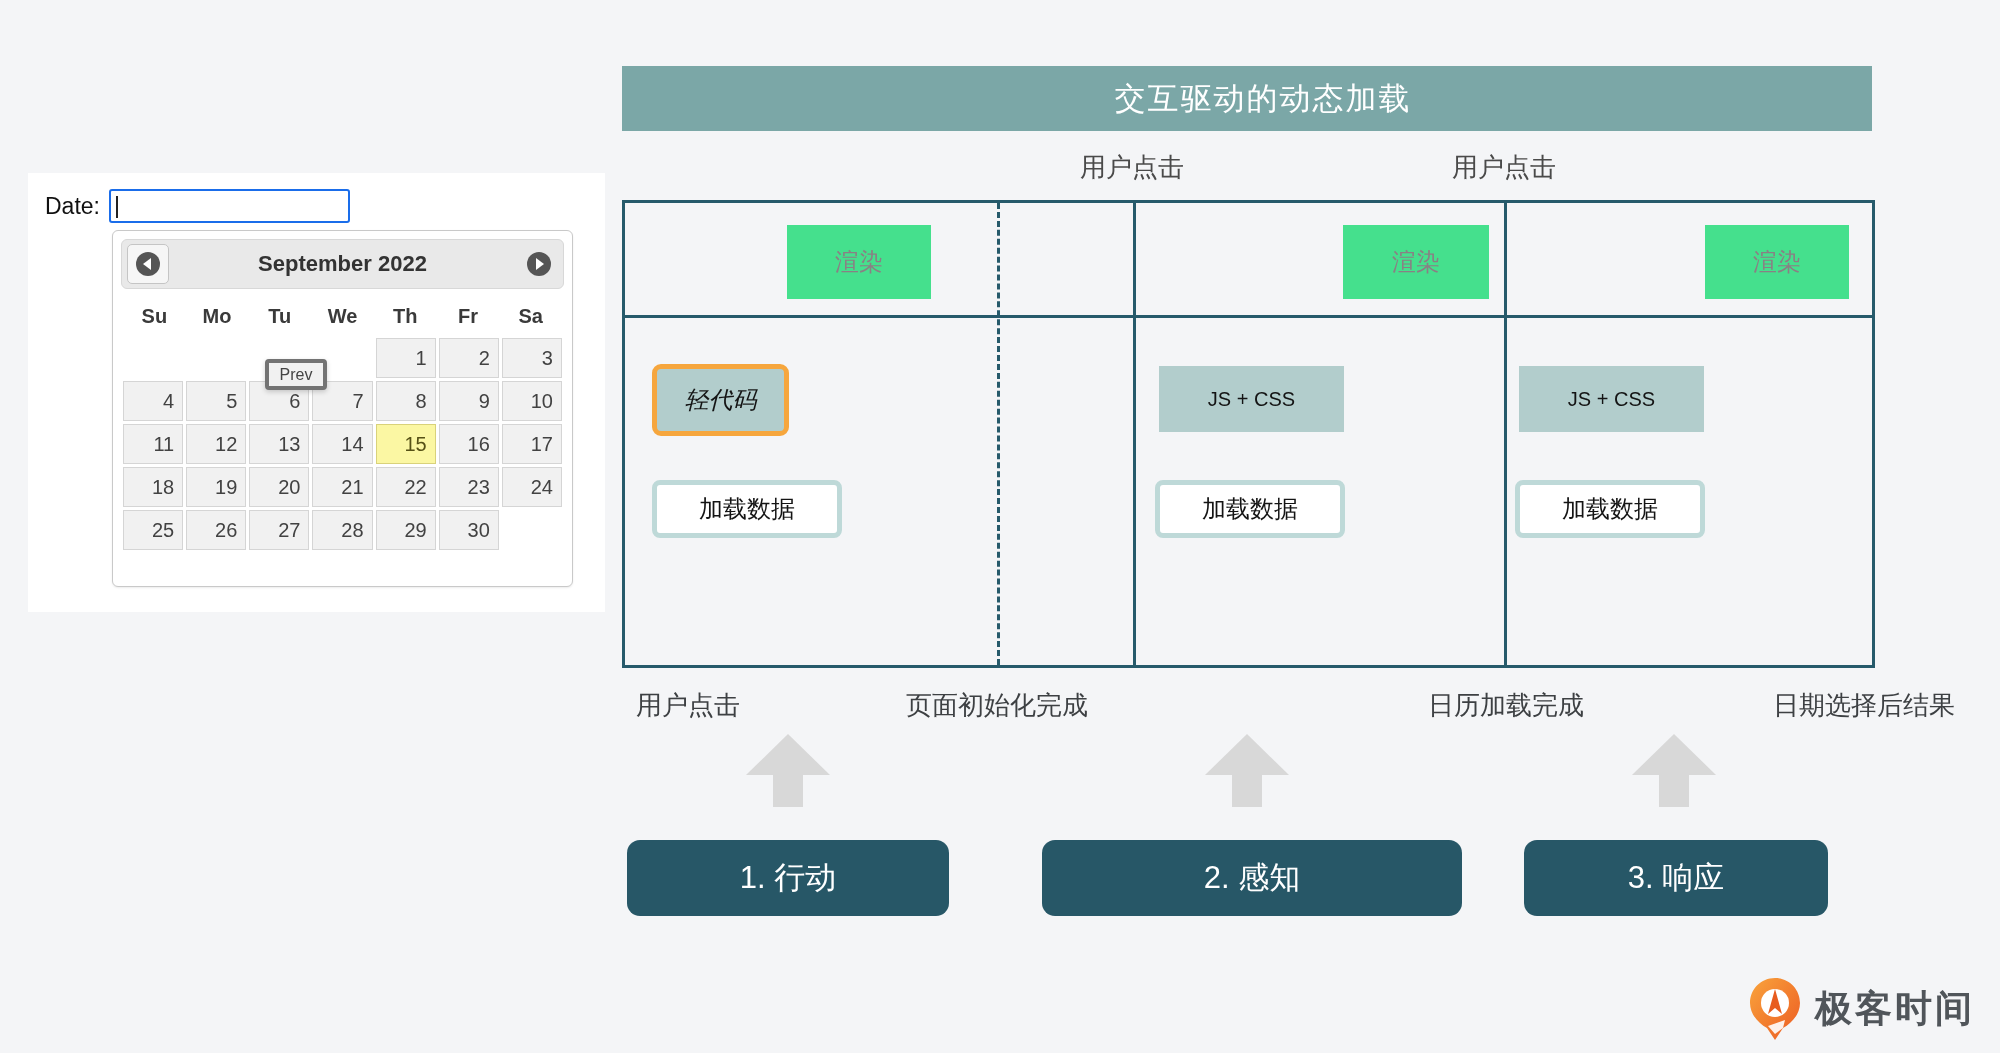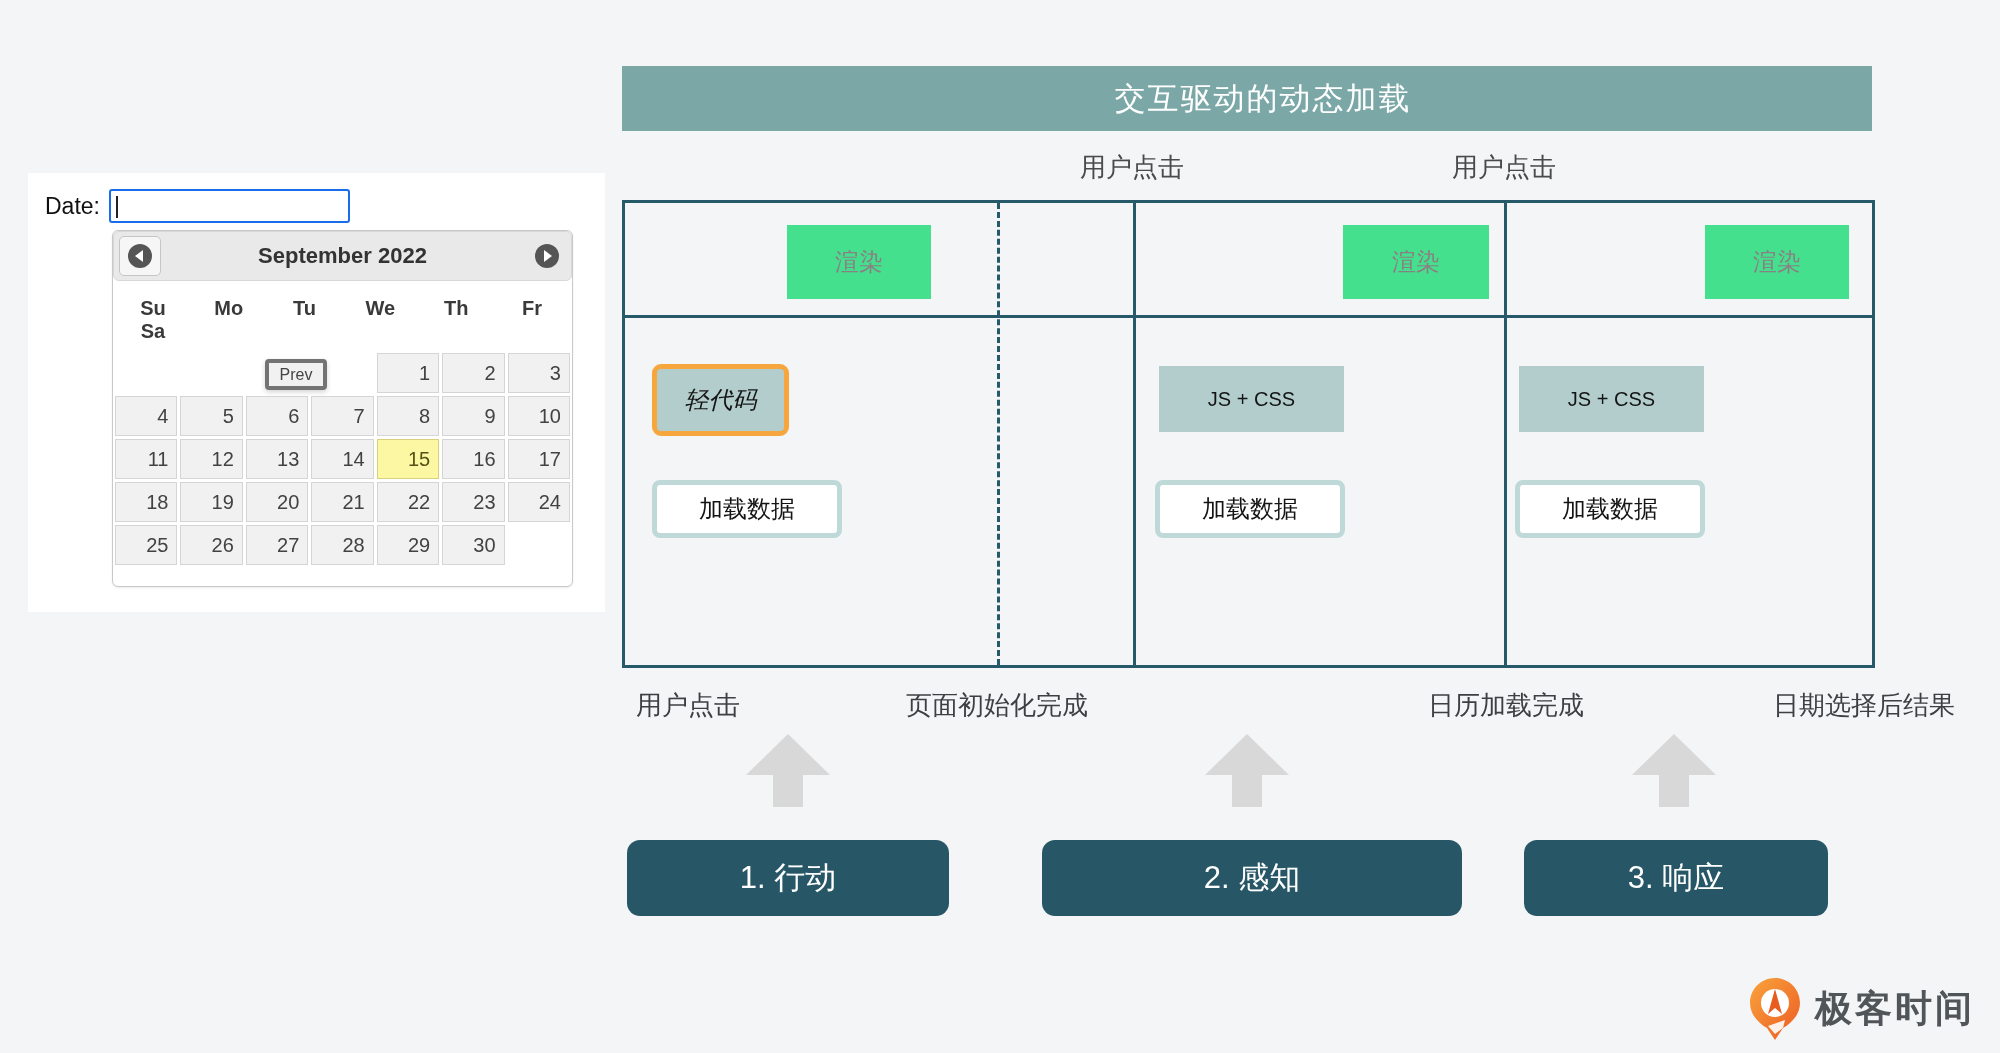--- a/index.html
+++ b/index.html
@@ -8,32 +8,32 @@
   #canvas { position:relative; width:2000px; height:1053px; background:#f4f5f7; overflow:hidden; }
 
   
   .dp-card { position:absolute; left:28px; top:173px; width:577px; height:439px; background:#ffffff; }
   .date-row { position:absolute; left:17px; top:16px; display:flex; align-items:center; }
   .date-label { font-size:23px; color:#111; margin-right:9px; }
   .date-input { position:relative; width:241px; height:34px; background:#fff; border:2px solid #1a6dea; border-radius:3px; }
   .date-input .caret { position:absolute; left:5px; top:5px; width:2px; height:22px; background:#222; }
 
   .dp-panel { position:absolute; left:84px; top:57px; width:461px; height:357px; background:#fff;
-              border:1px solid #c9c9c9; border-radius:6px; box-shadow:0 1px 2px rgba(0,0,0,.08); }
+              border:1px solid #c9c9c9; border-radius:6px; padding:8px; box-shadow:0 1px 2px rgba(0,0,0,.08); }
   .dp-header { position:relative; height:50px; background:#e9e9e9; border:1px solid #d8d8d8; border-radius:6px;
                display:flex; align-items:center; justify-content:center; }
   .dp-title { font-weight:bold; font-size:22px; color:#333; }
   .dp-prev-btn { position:absolute; left:5px; top:4px; width:42px; height:40px; background:#f6f6f6;
                  border:1px solid #c5c5c5; border-radius:5px; display:flex; align-items:center; justify-content:center; cursor:pointer; }
   .nav-circle { width:24px; height:24px; border-radius:50%; background:#555; display:flex; align-items:center; justify-content:center; }
   .tri-left  { width:0; height:0; border-top:6px solid transparent; border-bottom:6px solid transparent; border-right:8px solid #fff; margin-right:2px; }
   .tri-right { width:0; height:0; border-top:6px solid transparent; border-bottom:6px solid transparent; border-left:8px solid #fff; margin-left:2px; }
   .dp-next-btn { position:absolute; right:12px; top:12px; cursor:pointer; }
 
-  .dp-weekdays { display:grid; grid-template-columns:repeat(6,1fr); margin:16px 2px 10px 2px; }
+  .dp-weekdays { display:grid; grid-template-columns:repeat(7,1fr); margin:16px 2px 10px 2px; }
   .dp-weekdays span { text-align:center; font-weight:bold; font-size:20px; color:#3a3a3a; }
   .dp-grid { display:grid; grid-template-columns:repeat(7,1fr); gap:3px; padding:0 2px; }
   .dp-cell { height:40px; background:#f1f1f1; border:1px solid #d5d5d5; font-size:20px; color:#424242;
              display:flex; align-items:center; justify-content:flex-end; padding-right:8px; cursor:pointer; }
   .dp-cell.empty { background:transparent; border:none; cursor:default; }
   .dp-cell.selected { background:#fbf7a3; border:1px solid #d9d27b; color:#565116; }
 
   .dp-tooltip { position:absolute; left:152px; top:128px; width:62px; height:31px; background:#f1f1f1;
                 border:4px solid #737373; border-radius:4px; box-shadow:0 2px 5px rgba(0,0,0,.18);
                 display:flex; align-items:center; justify-content:center; font-size:16px; color:#444; z-index:5; }

